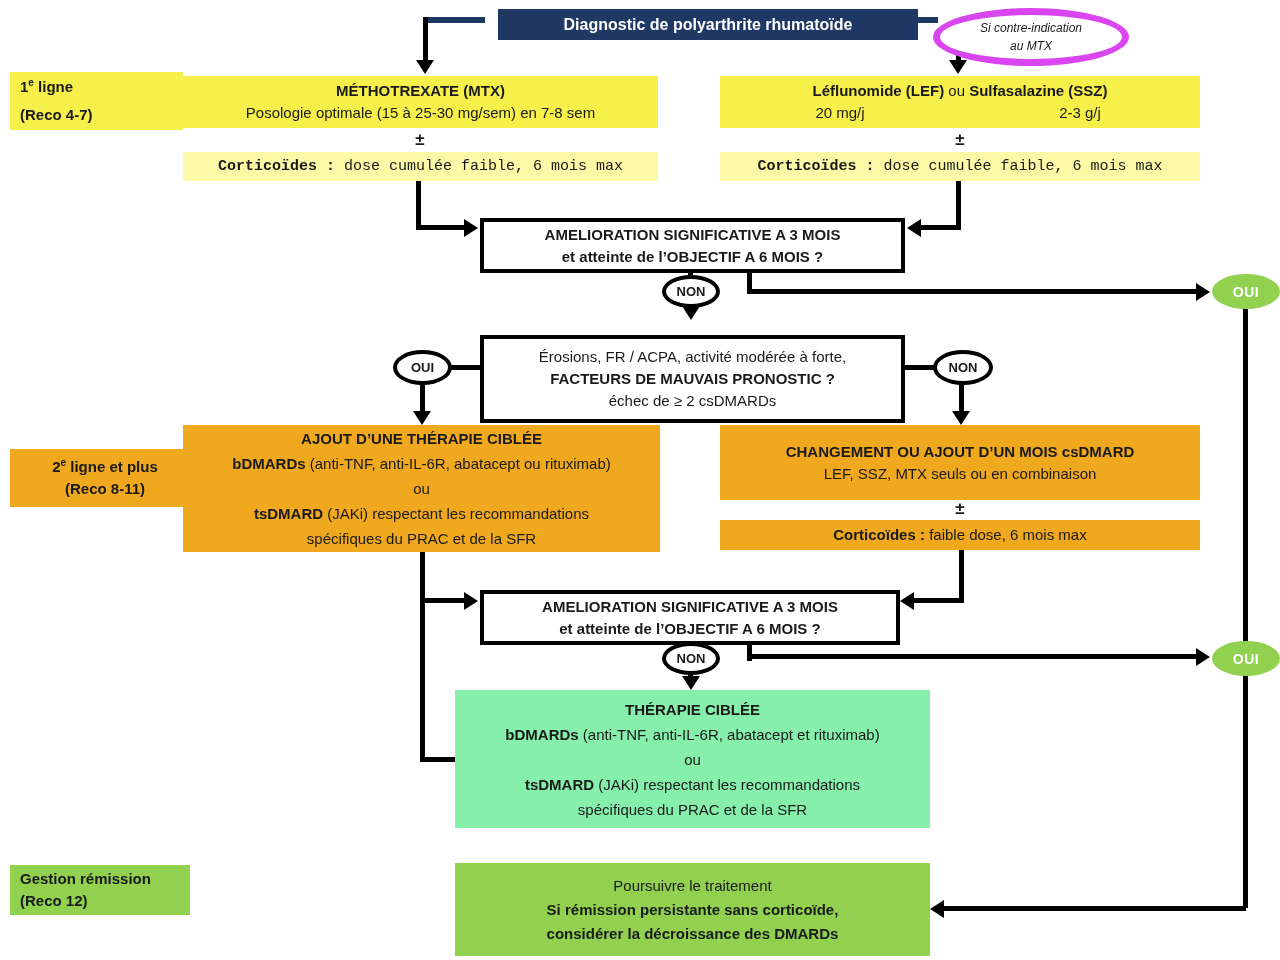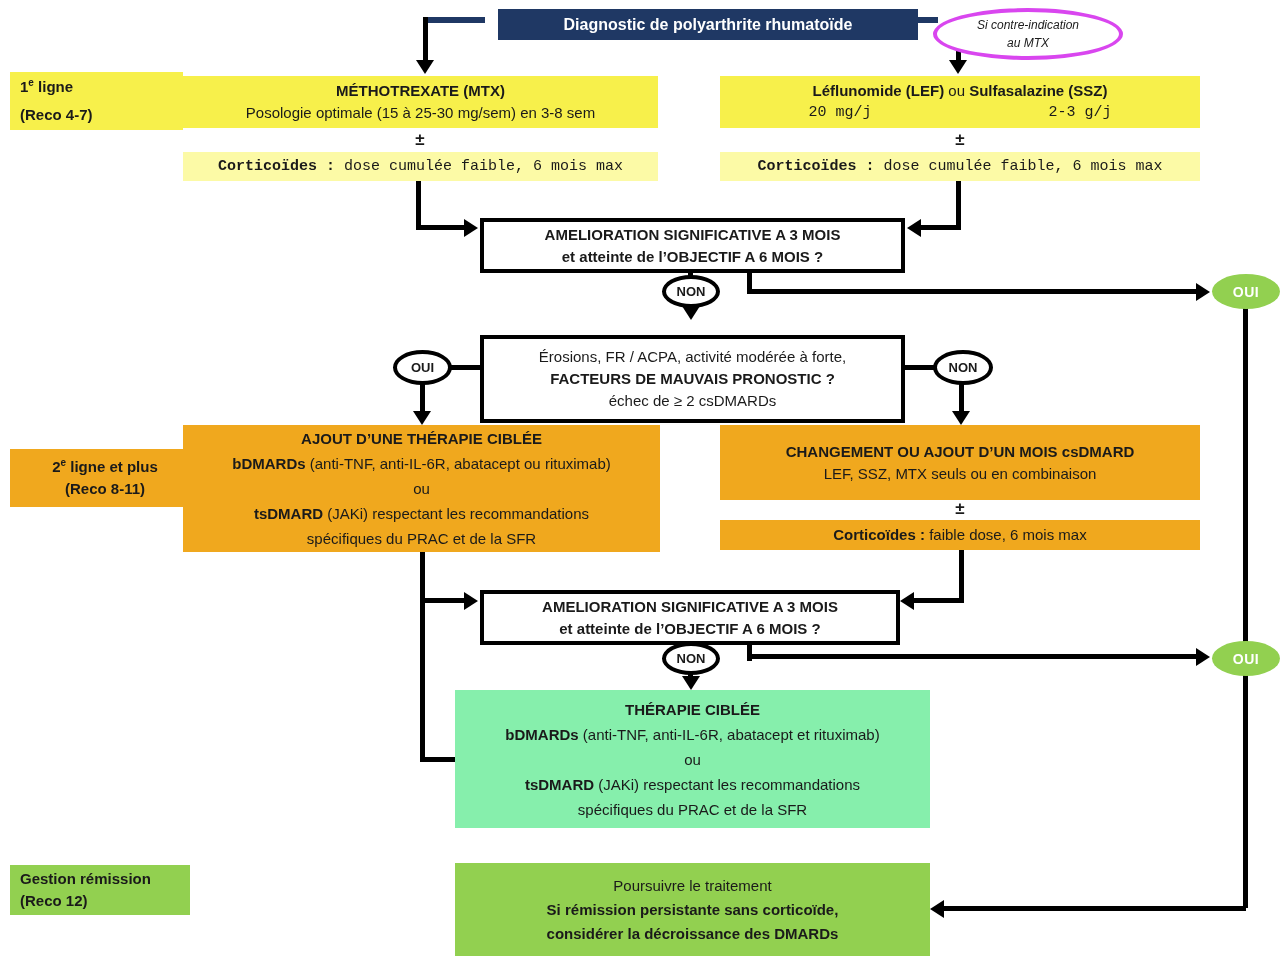--- a/index.html
+++ b/index.html
@@ -8,35 +8,35 @@
   .box{position:absolute;display:flex;flex-direction:column;justify-content:center;
        align-items:center;text-align:center;font-size:15px;line-height:1.45;}
   .title-box{background:#1F3864;color:#ffffff;font-weight:bold;font-size:16px;}
   .yellow{background:#F7F04B;}
   .yellow-light{background:#FCFAA6;font-family:Liberation Mono, monospace;}
   .amber{background:#F0A81E;}
   .orange{background:#86efac;}
   .greenbg{background:#92D050;}
   .white-box{background:#ffffff;border:4px solid #000;font-weight:bold;margin-top:15px;}
   .side-label{align-items:flex-start;padding-left:10px;font-weight:bold;text-align:left;}
-  .ellipse{position:absolute;background:#fff;border:4px solid #d946ef;border-radius:50%;
+  .ellipse{position:absolute;background:#fff;border:7px solid #d946ef;border-radius:50%;
            display:flex;flex-direction:column;justify-content:center;align-items:center;
            font-style:italic;font-size:12px;line-height:1.5;}
   .oval{position:absolute;border-radius:50%;display:flex;justify-content:center;
         align-items:center;font-weight:bold;font-size:13px;}
   .oval-outline{background:#fff;border:4px solid #000;}
   .oval-green{background:#92D050;color:#fff;font-size:14px;letter-spacing:.5px;}
   .hline,.vline{position:absolute;background:#000;}
   .nline{background:#1F3864;}
   .arr{position:absolute;width:0;height:0;}
   .arr-down{border-left:9px solid transparent;border-right:9px solid transparent;border-top:14px solid #000;}
   .arr-right{border-top:9px solid transparent;border-bottom:9px solid transparent;border-left:14px solid #000;}
   .arr-left{border-top:9px solid transparent;border-bottom:9px solid transparent;border-right:14px solid #000;}
   .pm{position:absolute;font-weight:bold;font-size:17px;text-align:center;width:44px;}
-  .doses{display:flex;width:100%;font-family:Liberation Mono, monospace;}
+  .doses{display:flex;width:100%;}
   .doses span{flex:1;}
   b{font-weight:bold;}
   sup{font-size:10px;}
 </style>
 </head>
 <body>
 
 <div class="canvas">
 
   <div class="hline nline" style="left:423px;top:17px;width:62px;height:6px;"></div>
@@ -111,21 +111,21 @@
     <span>(Reco 8-11)</span>
   </div>
 
   <div class="box greenbg side-label" style="left:10px;top:865px;width:170px;height:50px;">
     <span>Gestion rémission</span>
     <span>(Reco 12)</span>
   </div>
 
   <div class="box yellow" style="left:183px;top:76px;width:475px;height:52px;">
     <span style="font-weight:bold">MÉTHOTREXATE (MTX)</span>
-    <span>Posologie optimale (15 à 25-30 mg/sem) en 3-8 sem</span>
+    <span>Posologie optimale (15 à 25-30 mg/sem) en 7-8 sem</span>
   </div>
 
   <div class="box yellow" style="left:720px;top:76px;width:480px;height:52px;">
     <span><b>Léflunomide (LEF)</b><span> ou </span><b>Sulfasalazine (SSZ)</b></span>
     <span class="doses">
         <span>20 mg/j</span>
         <span>2-3 g/j</span>
       </span>
   </div>
 

